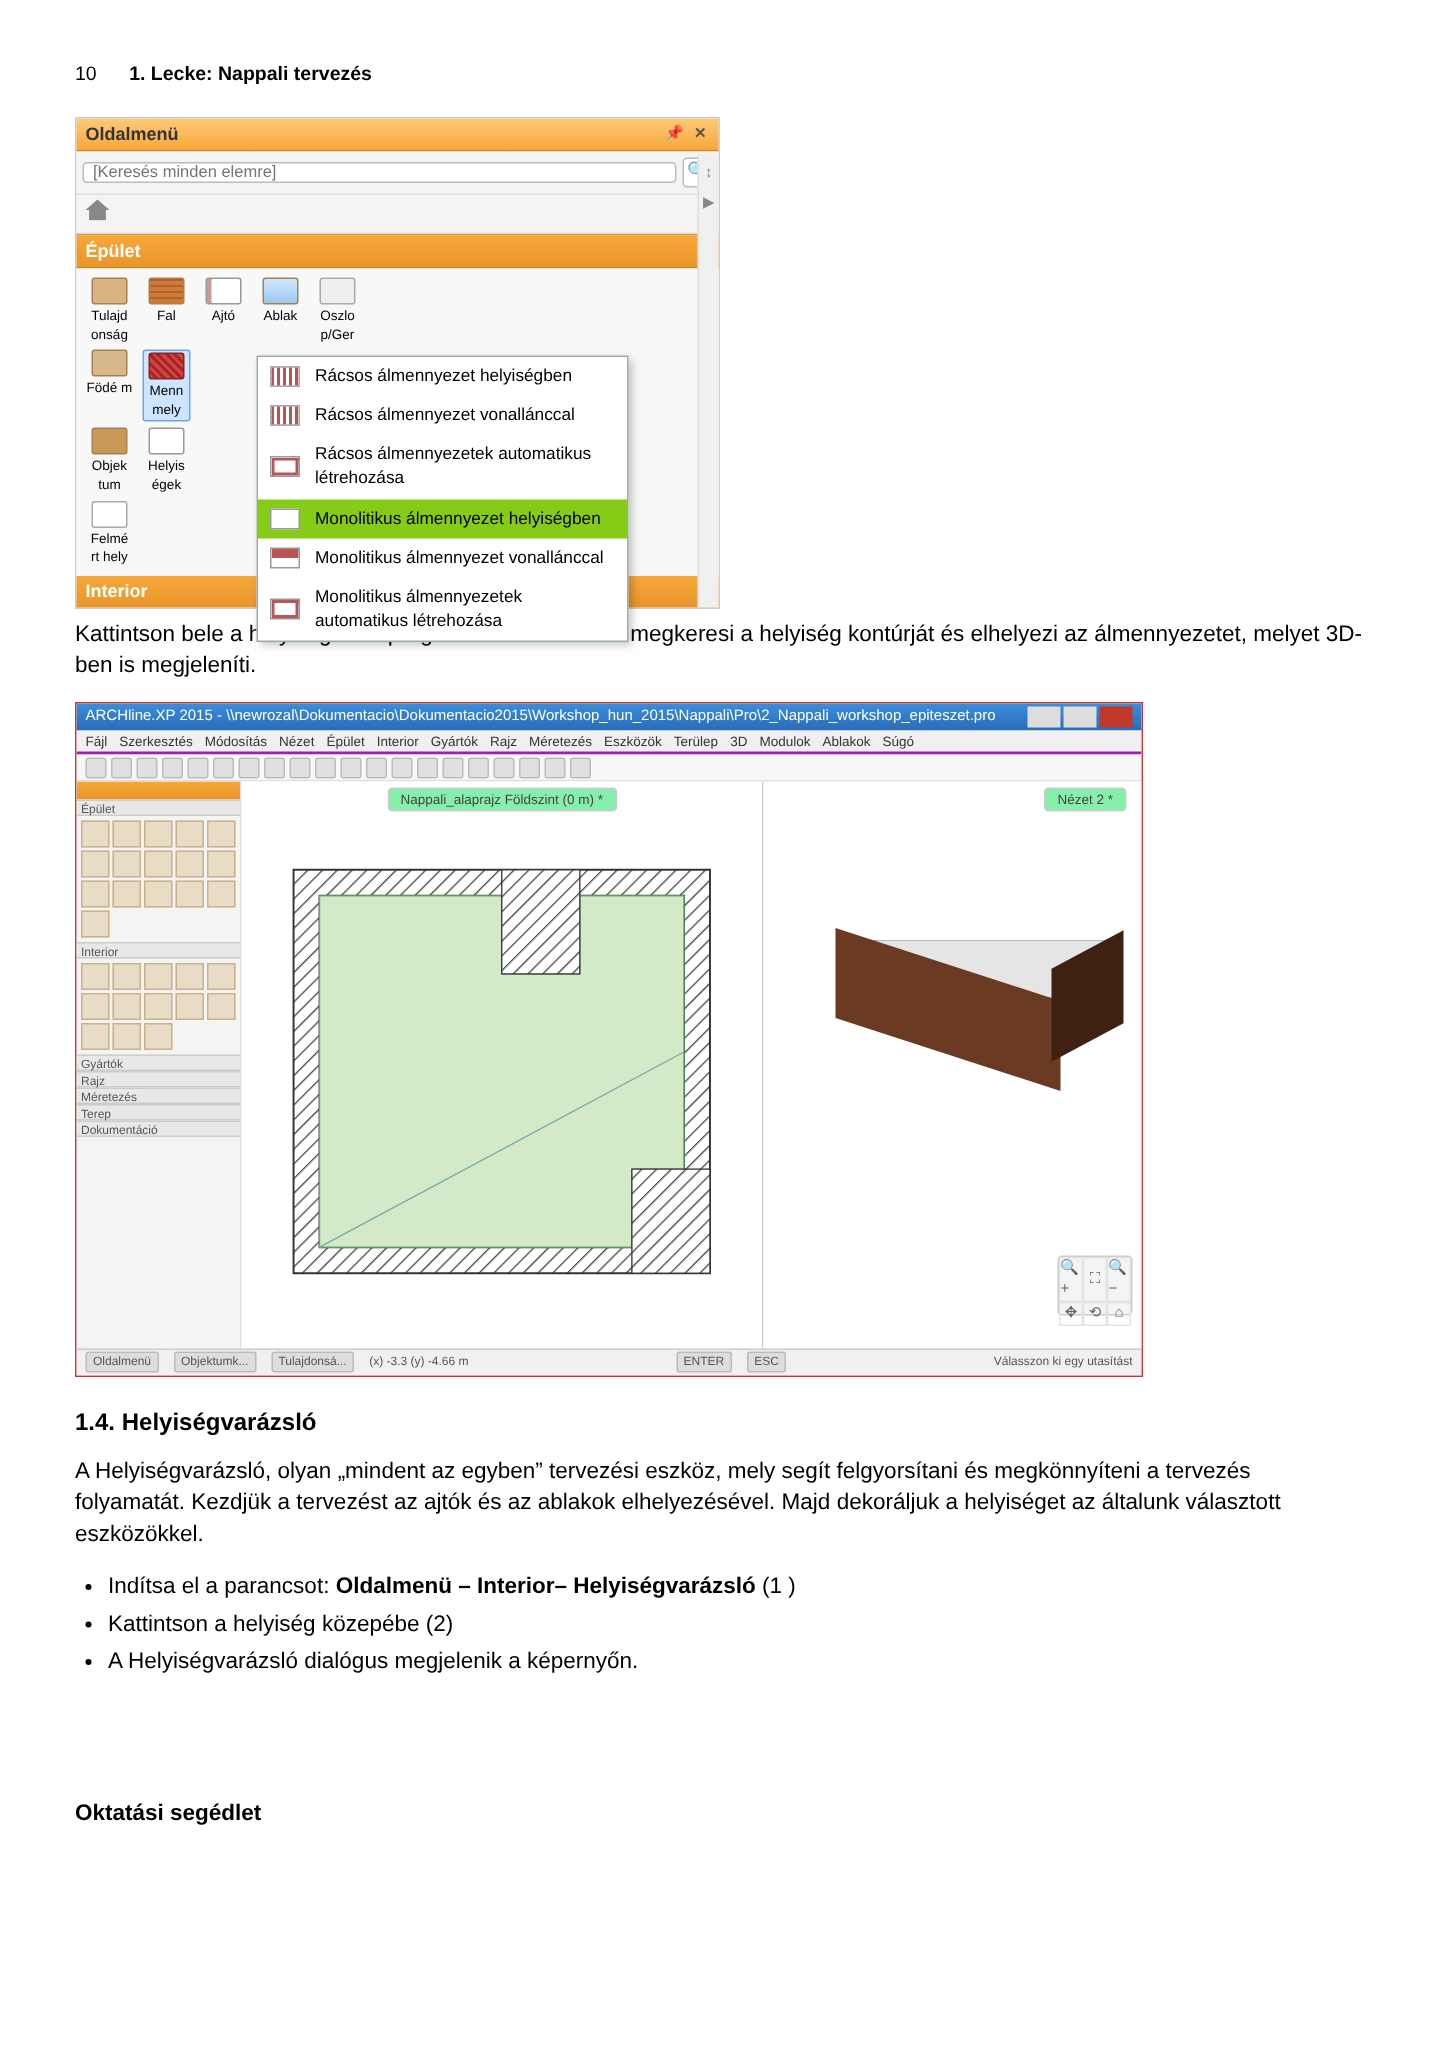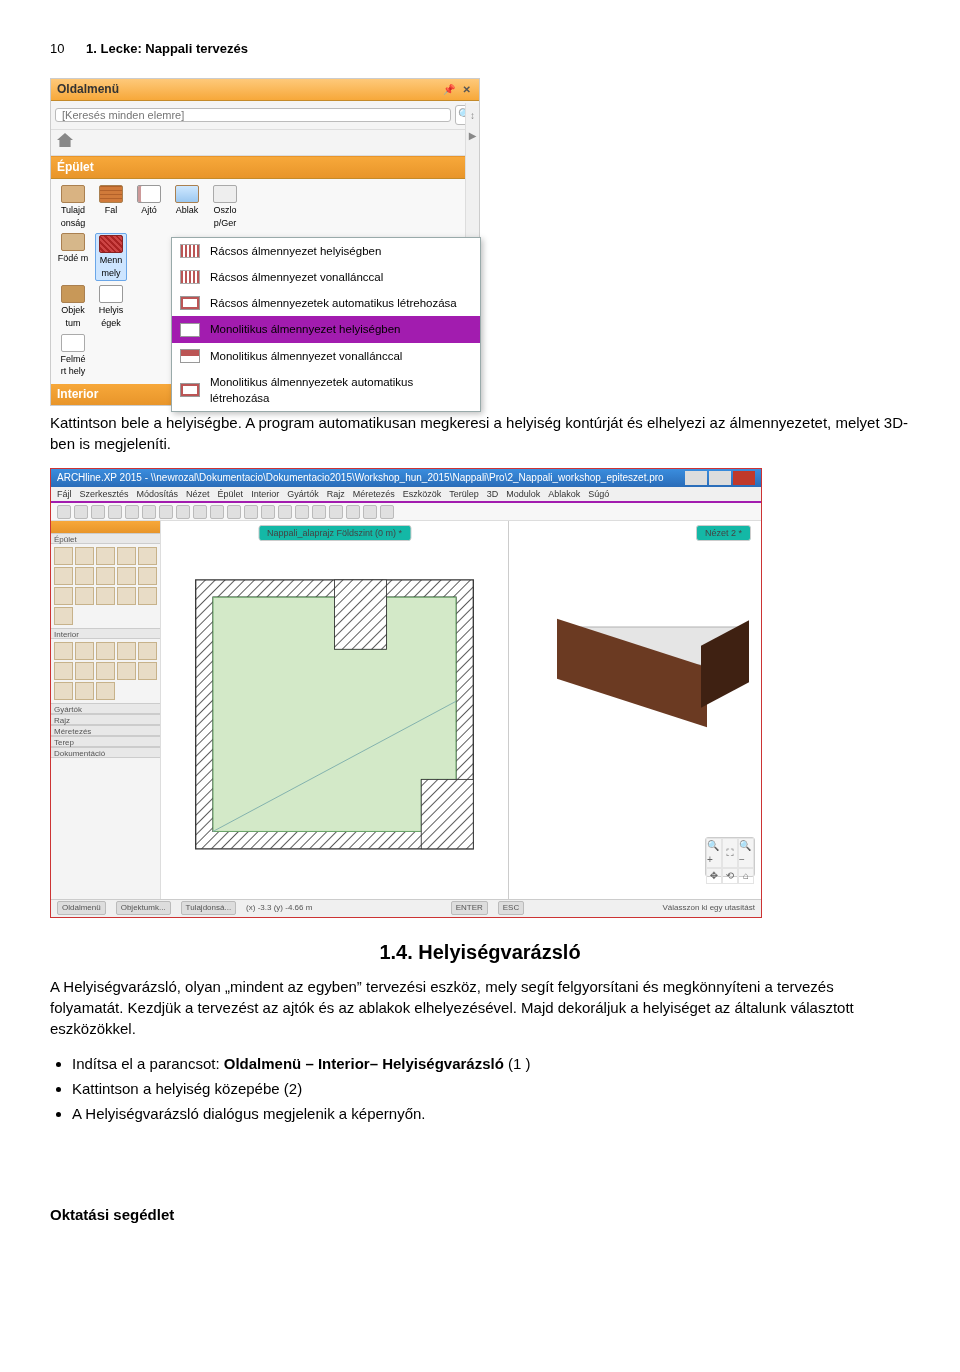--- a/index.html
+++ b/index.html
@@ -87,27 +87,27 @@
   .rightstrip{
     position:absolute;right:0;top:24px;bottom:0;width:14px;
     background:#f0f0f0;border-left:1px solid #ddd;
     display:flex;flex-direction:column;align-items:center;gap:6px;padding-top:6px;
     font-size:10px;color:#888;
   }
 
   
   .ddmenu{
     position:absolute; left:120px; top:158px;
-    width:310px;
+    width:248px;
     background:#fff;border:1px solid #9aa;
     box-shadow:2px 2px 6px rgba(0,0,0,.25);
     font-size:11.5px;
   }
   .ddmenu .row{display:flex;align-items:center;gap:10px;padding:5px 8px;}
-  .ddmenu .row.hov{background:#a21caf;}
+  .ddmenu .row.hov{background:#84cc16;}
   .ddmenu .micon{width:20px;height:14px;background:#ddd;border:1px solid #aaa;
     flex-shrink:0;}
   .ddmenu .micon.grid{background:repeating-linear-gradient(90deg,#b55 0 2px,#fff 2px 4px),
     repeating-linear-gradient(0deg,#b55 0 2px,transparent 2px 4px);}
   .ddmenu .micon.line{background:#fff;border:1px solid #999;
     box-shadow:inset 0 6px 0 #b55;}
   .ddmenu .micon.auto{background:#fff;border:1px solid #999;
     box-shadow:inset 2px 2px 0 #b55, inset -2px -2px 0 #b55;}
   .ddmenu .micon.mono{background:#fff;border:1px solid #999;}
   .cat-interior{
@@ -146,21 +146,21 @@
   .mw-side .sgrid{display:grid;grid-template-columns:repeat(5,1fr);gap:2px;padding:3px;}
   .mw-side .sc{height:18px;background:#e8dcc6;border:1px solid #c7b28a;font-size:7px;
     display:flex;align-items:flex-end;justify-content:center;overflow:hidden;}
   .mw-side .sbar{height:11px;background:#e8e8e8;border-top:1px solid #ccc;
     border-bottom:1px solid #ccc;font-size:8px;padding:0 3px;color:#555;}
   .mw-center{flex:1;background:#f9f9f9;position:relative;display:flex;}
   .mw-plan{flex:0 0 58%;position:relative;background:#fff;border-right:1px solid #ccc;}
   .mw-3d{flex:1;position:relative;background:#fff;}
   .plan-tab,.view-tab{
     position:absolute;top:4px;left:50%;transform:translateX(-50%);
-    background:#14b8a6;border:1px solid #ccc;border-radius:3px;
+    background:#86efac;border:1px solid #ccc;border-radius:3px;
     font-size:9px;padding:1px 8px;color:#444;
   }
   .view-tab{left:auto;right:10px;transform:none;}
 
   
   .box3d{position:absolute;top:90px;left:40px;width:200px;height:120px;}
   .box3d .top{position:absolute;top:0;left:20px;width:160px;height:70px;
     background:#e5e5e5;transform:skew(-30deg,0) scaleY(.55);
     border:1px solid #aaa;}
   .box3d .front{position:absolute;top:32px;left:8px;width:150px;height:60px;
@@ -174,21 +174,21 @@
     display:flex;align-items:center;gap:10px;padding:0 6px;color:#555;}
   .mw-status .chip{background:#ddd;border:1px solid #bbb;border-radius:2px;padding:0 4px;}
 
   .zoomctl{position:absolute;bottom:22px;right:6px;width:50px;height:40px;
     background:#f4f4f4;border:1px solid #ccc;border-radius:3px;
     display:grid;grid-template-columns:1fr 1fr 1fr;grid-template-rows:1fr 1fr;
     font-size:10px;color:#666;}
   .zoomctl div{display:flex;align-items:center;justify-content:center;border:1px solid #e4e4e4;}
 
   
-  h2.section{font-size:20px;font-weight:bold;margin:18px 0 10px 0;text-align:center;}
+  h2.section{font-size:16px;font-weight:bold;margin:18px 0 10px 0;}
   .bodytext{font-size:15px;margin:0 0 14px 0;}
   ul.bul{list-style:disc;padding-left:22px;font-size:15px;}
   ul.bul li{margin-bottom:4px;}
   .bold{font-weight:bold;}
 
   .footer{font-size:15px;font-weight:bold;margin-top:80px;}
 </style>
 </head>
 <body>
 

